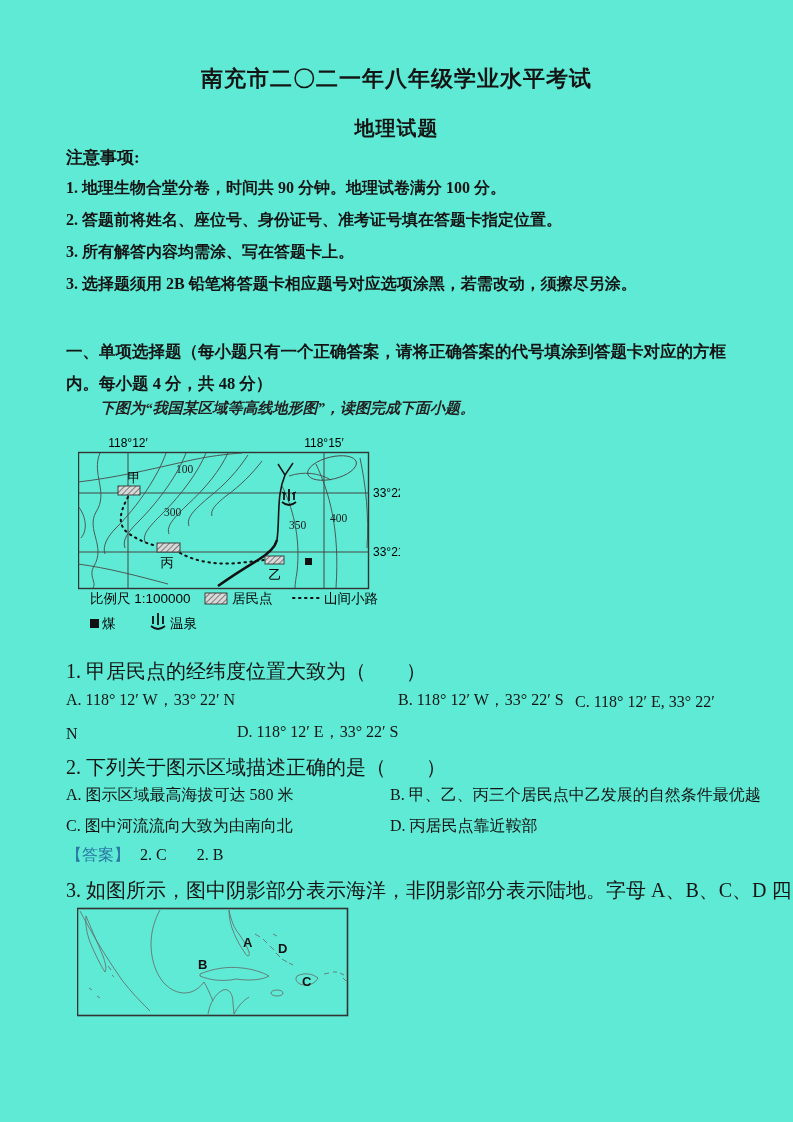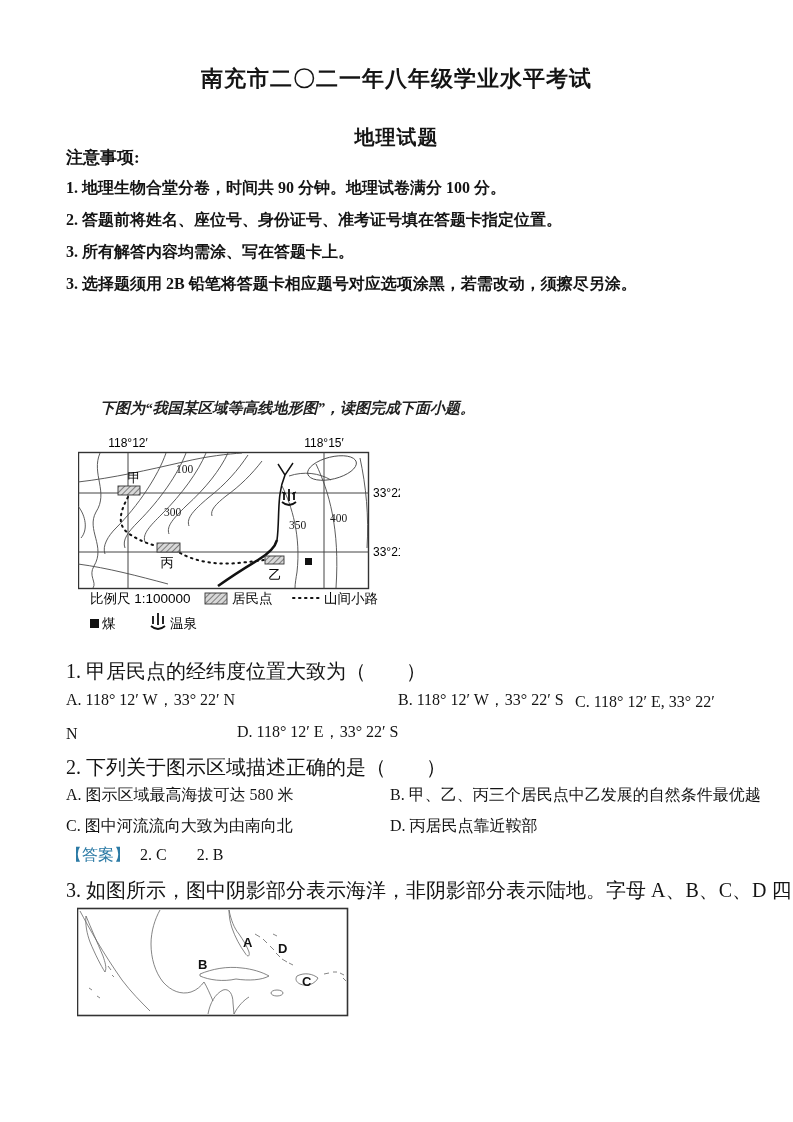--- a/index.html
+++ b/index.html
@@ -1,21 +1,21 @@
 <!DOCTYPE html>
 <html><head>
 <meta charset="utf-8">
 <style>
   html,body{margin:0;padding:0;background:#e8e8e8;}
-  .page{position:relative;width:793px;height:1122px;background:#ffffff;margin:0 auto;
+  .page{position:relative;width:793px;height:1122px;background:#5eead4;margin:0 auto;
         font-family:"Liberation Serif","DejaVu Serif",serif;color:#141414;overflow:hidden;}
   .abs{position:absolute;white-space:nowrap;}
   .center{left:0;width:793px;text-align:center;}
   .title{top:64px;font-size:22px;font-weight:bold;font-family:"Liberation Sans","DejaVu Sans",sans-serif;letter-spacing:1px;}
-  .subtitle{top:124px;font-size:20px;font-weight:bold;font-family:Liberation Serif, serif;letter-spacing:1px;}
+  .subtitle{top:115px;font-size:20px;font-weight:bold;font-family:Liberation Serif, serif;letter-spacing:1px;}
   .notice-heading{left:66px;top:146px;font-size:17px;font-weight:bold;}
   .notice-item{left:66px;font-size:16px;font-weight:bold;}
   .section-heading{position:absolute;left:66px;top:336px;width:666px;font-size:16.5px;font-weight:bold;
                    line-height:32px;white-space:normal;}
   .intro{left:100px;top:399px;font-size:15px;font-style:italic;color:#222;font-weight:bold;}
   .qstem{left:66px;font-size:20px;}
   .optrow{position:absolute;left:66px;display:flex;font-size:16px;white-space:nowrap;align-items:flex-end;}
   .optrow .opt{flex:none;}
   .ansrow{left:66px;top:845px;font-size:16px;}
   .ans-label{color:#2b7aa5;}
@@ -32,20 +32,21 @@
 
   <div class="abs center title">南充市二〇二一年八年级学业水平考试</div>
   <div class="abs center subtitle">地理试题</div>
 
   <div class="abs notice-heading">注意事项:</div>
   <div class="abs notice-item" style="top:178px">1. 地理生物合堂分卷，时间共 90 分钟。地理试卷满分 100 分。</div>
   <div class="abs notice-item" style="top:210px">2. 答题前将姓名、座位号、身份证号、准考证号填在答题卡指定位置。</div>
   <div class="abs notice-item" style="top:242px">3. 所有解答内容均需涂、写在答题卡上。</div>
   <div class="abs notice-item" style="top:274px">3. 选择题须用 2B 铅笔将答题卡相应题号对应选项涂黑，若需改动，须擦尽另涂。</div>
 
+  <div class="section-heading">一、单项选择题（每小题只有一个正确答案，请将正确答案的代号填涂到答题卡对应的方框内。每小题 4 分，共 48 分）</div>
   <div class="abs intro">下图为“我国某区域等高线地形图”，读图完成下面小题。</div>
 
   <div class="fig" style="left:78px;top:436px">
     <svg width="322" height="204" viewBox="0 0 322 204">
       <defs>
         <pattern id="hatch" width="4" height="4" patternUnits="userSpaceOnUse" patternTransform="rotate(45)">
           <rect width="4" height="4" fill="#d9d9d9"></rect>
           <line x1="0" y1="0" x2="0" y2="4" stroke="#555" stroke-width="1.4"></line>
         </pattern>
       </defs>

